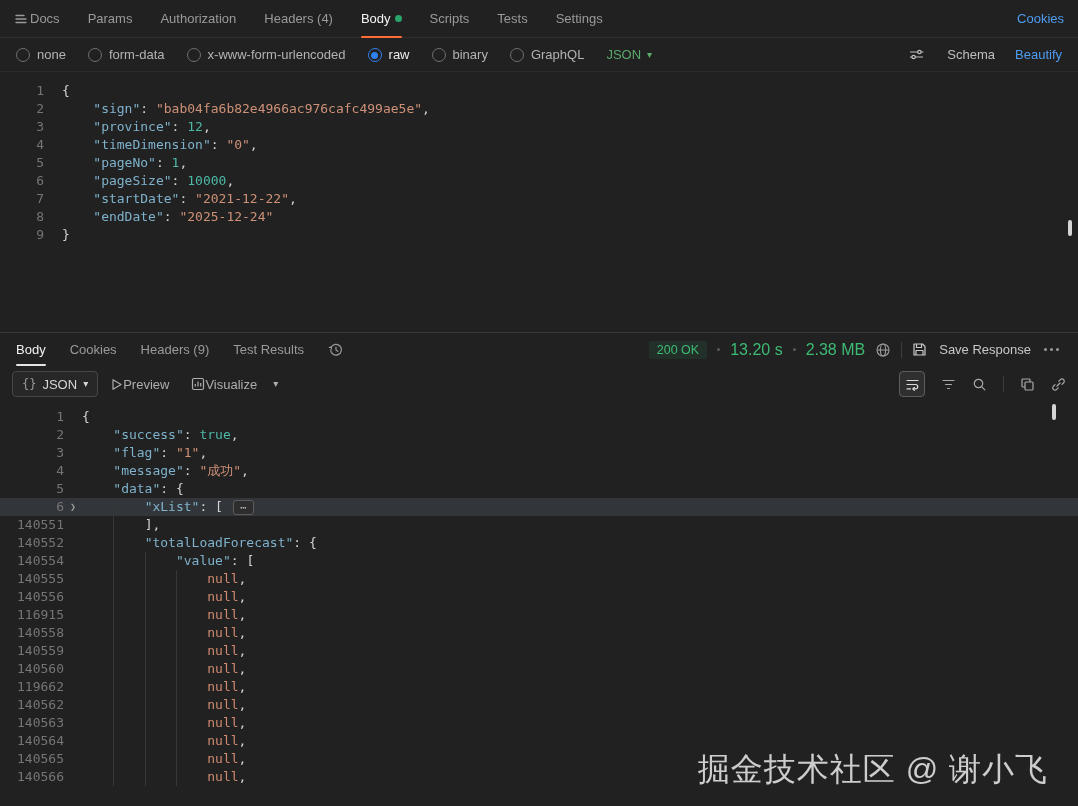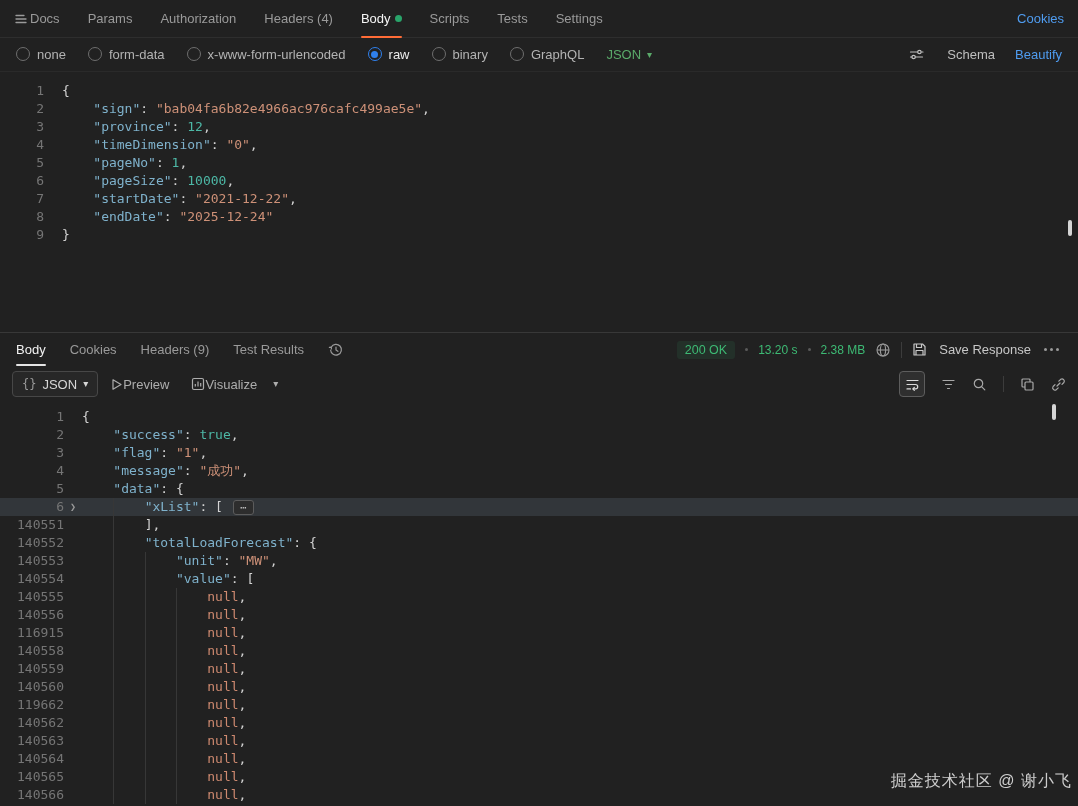--- a/index.html
+++ b/index.html
@@ -10,21 +10,21 @@
   
   .tabbar{flex:none;height:38px;display:flex;align-items:stretch;padding:0 14px;border-bottom:1px solid #2e2e2e}
   .tab{position:relative;display:flex;align-items:center;gap:2px;margin-right:28px;color:#9a9a9a;cursor:pointer}
   .tab.active{color:#f5f5f5}
   .tab.active::after{content:"";position:absolute;left:0;right:0;bottom:-1px;height:2px;background:#ff6c37;border-radius:1px}
   .mod-dot{width:7px;height:7px;border-radius:50%;background:#29a46a;margin-left:2px}
   .cookies{margin-left:auto;align-self:center;color:#4f9cf0;cursor:pointer}
 
   
   .optbar{flex:none;height:34px;display:flex;align-items:center;gap:22px;padding:0 16px;border-bottom:1px solid #2a2a2a}
-  .radio{display:flex;align-items:flex-start;gap:7px;color:#b3b3b3;cursor:pointer}
+  .radio{display:flex;align-items:flex-end;gap:7px;color:#b3b3b3;cursor:pointer}
   .radio .rc{width:14px;height:14px;border-radius:50%;border:1px solid #6e6e6e;position:relative;flex:none}
   .radio.sel{color:#ececec}
   .radio.sel .rc{border-color:#2f80ed}
   .radio.sel .rc::after{content:"";position:absolute;inset:2.5px;border-radius:50%;background:#2f80ed}
   .lang{display:flex;align-items:center;gap:6px;color:#5aaa6a;cursor:pointer}
   .caret{font-size:10px;line-height:1}
   .opt-right{margin-left:auto;display:flex;align-items:center;gap:20px}
   .schema-btn{display:flex;align-items:center;gap:23px;color:#bfbfbf;cursor:pointer}
   .beautify{color:#4f9cf0;cursor:pointer}
 
@@ -50,39 +50,39 @@
   .marker{position:absolute;width:4px;height:16px;background:#d5d5d5;border-radius:2px}
 
   
   .resp-head{flex:none;height:34px;display:flex;align-items:stretch;padding:0 16px;border-top:1px solid #383838}
   .rtab{position:relative;display:flex;align-items:center;margin-right:24px;color:#9a9a9a;cursor:pointer}
   .rtab.active{color:#f2f2f2}
   .rtab.active::after{content:"";position:absolute;left:0;right:0;bottom:0;height:2px;background:#e4e4e4;border-radius:1px}
   .icon-btn{display:flex;align-items:center;color:#9a9a9a;cursor:pointer}
   .meta{margin-left:auto;display:flex;align-items:center;gap:10px}
   .status{color:#3dba74;background:rgba(61,186,116,.10);padding:2px 8px;border-radius:3px;font-size:12.5px}
-  .metric{color:#3dba74;font-size:12px}
+  .metric{color:#3dba74;font-size:16px}
   .sep-dot{width:3px;height:3px;border-radius:50%;background:#5a5a5a}
   .vdiv{width:1px;height:16px;background:#3c3c3c}
   .save{display:flex;align-items:center;gap:12px;color:#c7c7c7;cursor:pointer}
   .more{display:flex;gap:3px;align-items:center;cursor:pointer;padding:0 3px}
   .more i{width:3px;height:3px;border-radius:50%;background:#9a9a9a}
 
   
   .resp-tools{flex:none;height:36px;display:flex;align-items:center;padding:0 12px;gap:2px}
   .fmt-btn{display:flex;align-items:center;gap:6px;border:1px solid #474747;background:#272727;border-radius:4px;
            height:26px;padding:0 9px;color:#d6d6d6;cursor:pointer}
   .fmt-braces{color:#9a9a9a;font-family:"DejaVu Sans Mono",monospace;font-size:12px}
   .tool-btn{display:flex;align-items:center;gap:0;color:#adadad;padding:0 10px;height:26px;cursor:pointer}
   .tools-right{margin-left:auto;display:flex;align-items:center;gap:16px}
   .wrap-box{width:26px;height:26px;border:1px solid #5d5d5d;border-radius:4px;background:#2f2f2f;
             display:flex;align-items:center;justify-content:center;color:#dcdcdc;cursor:pointer}
   .ticon{color:#a8a8a8;display:flex;cursor:pointer}
 
-  .watermark{position:absolute;right:6px;bottom:14px;font-size:16px;color:rgba(235,235,235,.85);
+  .watermark{position:absolute;right:30px;bottom:14px;font-size:32px;color:rgba(235,235,235,.85);
              letter-spacing:1px;z-index:5}
   svg{display:block}
 </style>
 </head>
 <body>
 
 <div class="app">
 
   <div class="tabbar">
     <div class="tab">
@@ -296,21 +296,20 @@
   <div class="editor resp-editor">
     <div id="resp-code">
         <div class="cl"><span class="ln">1</span><span class="fold"></span><span class="code"><span class="tk-p">{</span></span></div>
         <div class="cl"><span class="ln">2</span><span class="fold"></span><span class="code">    <span class="tk-k">"success"</span><span class="tk-p">: </span><span class="tk-b">true</span><span class="tk-p">,</span></span></div>
         <div class="cl"><span class="ln">3</span><span class="fold"></span><span class="code">    <span class="tk-k">"flag"</span><span class="tk-p">: </span><span class="tk-s">"1"</span><span class="tk-p">,</span></span></div>
         <div class="cl"><span class="ln">4</span><span class="fold"></span><span class="code">    <span class="tk-k">"message"</span><span class="tk-p">: </span><span class="tk-s">"成功"</span><span class="tk-p">,</span></span></div>
         <div class="cl"><span class="ln">5</span><span class="fold"></span><span class="code">    <span class="tk-k">"data"</span><span class="tk-p">: </span><span class="tk-p">{</span></span></div>
         <div class="cl hl"><span class="ln">6</span><span class="fold">❯</span><span class="code"><i class="guide" style="left: 4ch;"></i>        <span class="tk-k">"xList"</span><span class="tk-p">: </span><span class="tk-p">[</span><span class="fold-badge">⋯</span></span></div>
         <div class="cl"><span class="ln">140551</span><span class="fold"></span><span class="code"><i class="guide" style="left: 4ch;"></i>        <span class="tk-p">],</span></span></div>
         <div class="cl"><span class="ln">140552</span><span class="fold"></span><span class="code"><i class="guide" style="left: 4ch;"></i>        <span class="tk-k">"totalLoadForecast"</span><span class="tk-p">: </span><span class="tk-p">{</span></span></div>
-        <div class="cl"><span class="ln">140553</span><span class="fold"></span><span class="code"><i class="guide" style="left: 4ch;"></i><i class="guide" style="left: 8ch;"></i>            <span class="tk-k">"unit"</span><span class="tk-p">: </span><span class="tk-s">"MW"</span><span class="tk-p">,</span></span></div>
         <div class="cl"><span class="ln">140554</span><span class="fold"></span><span class="code"><i class="guide" style="left: 4ch;"></i><i class="guide" style="left: 8ch;"></i>            <span class="tk-k">"value"</span><span class="tk-p">: </span><span class="tk-p">[</span></span></div>
         <div class="cl"><span class="ln">140555</span><span class="fold"></span><span class="code"><i class="guide" style="left: 4ch;"></i><i class="guide" style="left: 8ch;"></i><i class="guide" style="left: 12ch;"></i>                <span class="tk-x">null</span><span class="tk-p">,</span></span></div>
         <div class="cl"><span class="ln">140556</span><span class="fold"></span><span class="code"><i class="guide" style="left: 4ch;"></i><i class="guide" style="left: 8ch;"></i><i class="guide" style="left: 12ch;"></i>                <span class="tk-x">null</span><span class="tk-p">,</span></span></div>
         <div class="cl"><span class="ln">116915</span><span class="fold"></span><span class="code"><i class="guide" style="left: 4ch;"></i><i class="guide" style="left: 8ch;"></i><i class="guide" style="left: 12ch;"></i>                <span class="tk-x">null</span><span class="tk-p">,</span></span></div>
         <div class="cl"><span class="ln">140558</span><span class="fold"></span><span class="code"><i class="guide" style="left: 4ch;"></i><i class="guide" style="left: 8ch;"></i><i class="guide" style="left: 12ch;"></i>                <span class="tk-x">null</span><span class="tk-p">,</span></span></div>
         <div class="cl"><span class="ln">140559</span><span class="fold"></span><span class="code"><i class="guide" style="left: 4ch;"></i><i class="guide" style="left: 8ch;"></i><i class="guide" style="left: 12ch;"></i>                <span class="tk-x">null</span><span class="tk-p">,</span></span></div>
         <div class="cl"><span class="ln">140560</span><span class="fold"></span><span class="code"><i class="guide" style="left: 4ch;"></i><i class="guide" style="left: 8ch;"></i><i class="guide" style="left: 12ch;"></i>                <span class="tk-x">null</span><span class="tk-p">,</span></span></div>
         <div class="cl"><span class="ln">119662</span><span class="fold"></span><span class="code"><i class="guide" style="left: 4ch;"></i><i class="guide" style="left: 8ch;"></i><i class="guide" style="left: 12ch;"></i>                <span class="tk-x">null</span><span class="tk-p">,</span></span></div>
         <div class="cl"><span class="ln">140562</span><span class="fold"></span><span class="code"><i class="guide" style="left: 4ch;"></i><i class="guide" style="left: 8ch;"></i><i class="guide" style="left: 12ch;"></i>                <span class="tk-x">null</span><span class="tk-p">,</span></span></div>
         <div class="cl"><span class="ln">140563</span><span class="fold"></span><span class="code"><i class="guide" style="left: 4ch;"></i><i class="guide" style="left: 8ch;"></i><i class="guide" style="left: 12ch;"></i>                <span class="tk-x">null</span><span class="tk-p">,</span></span></div>

